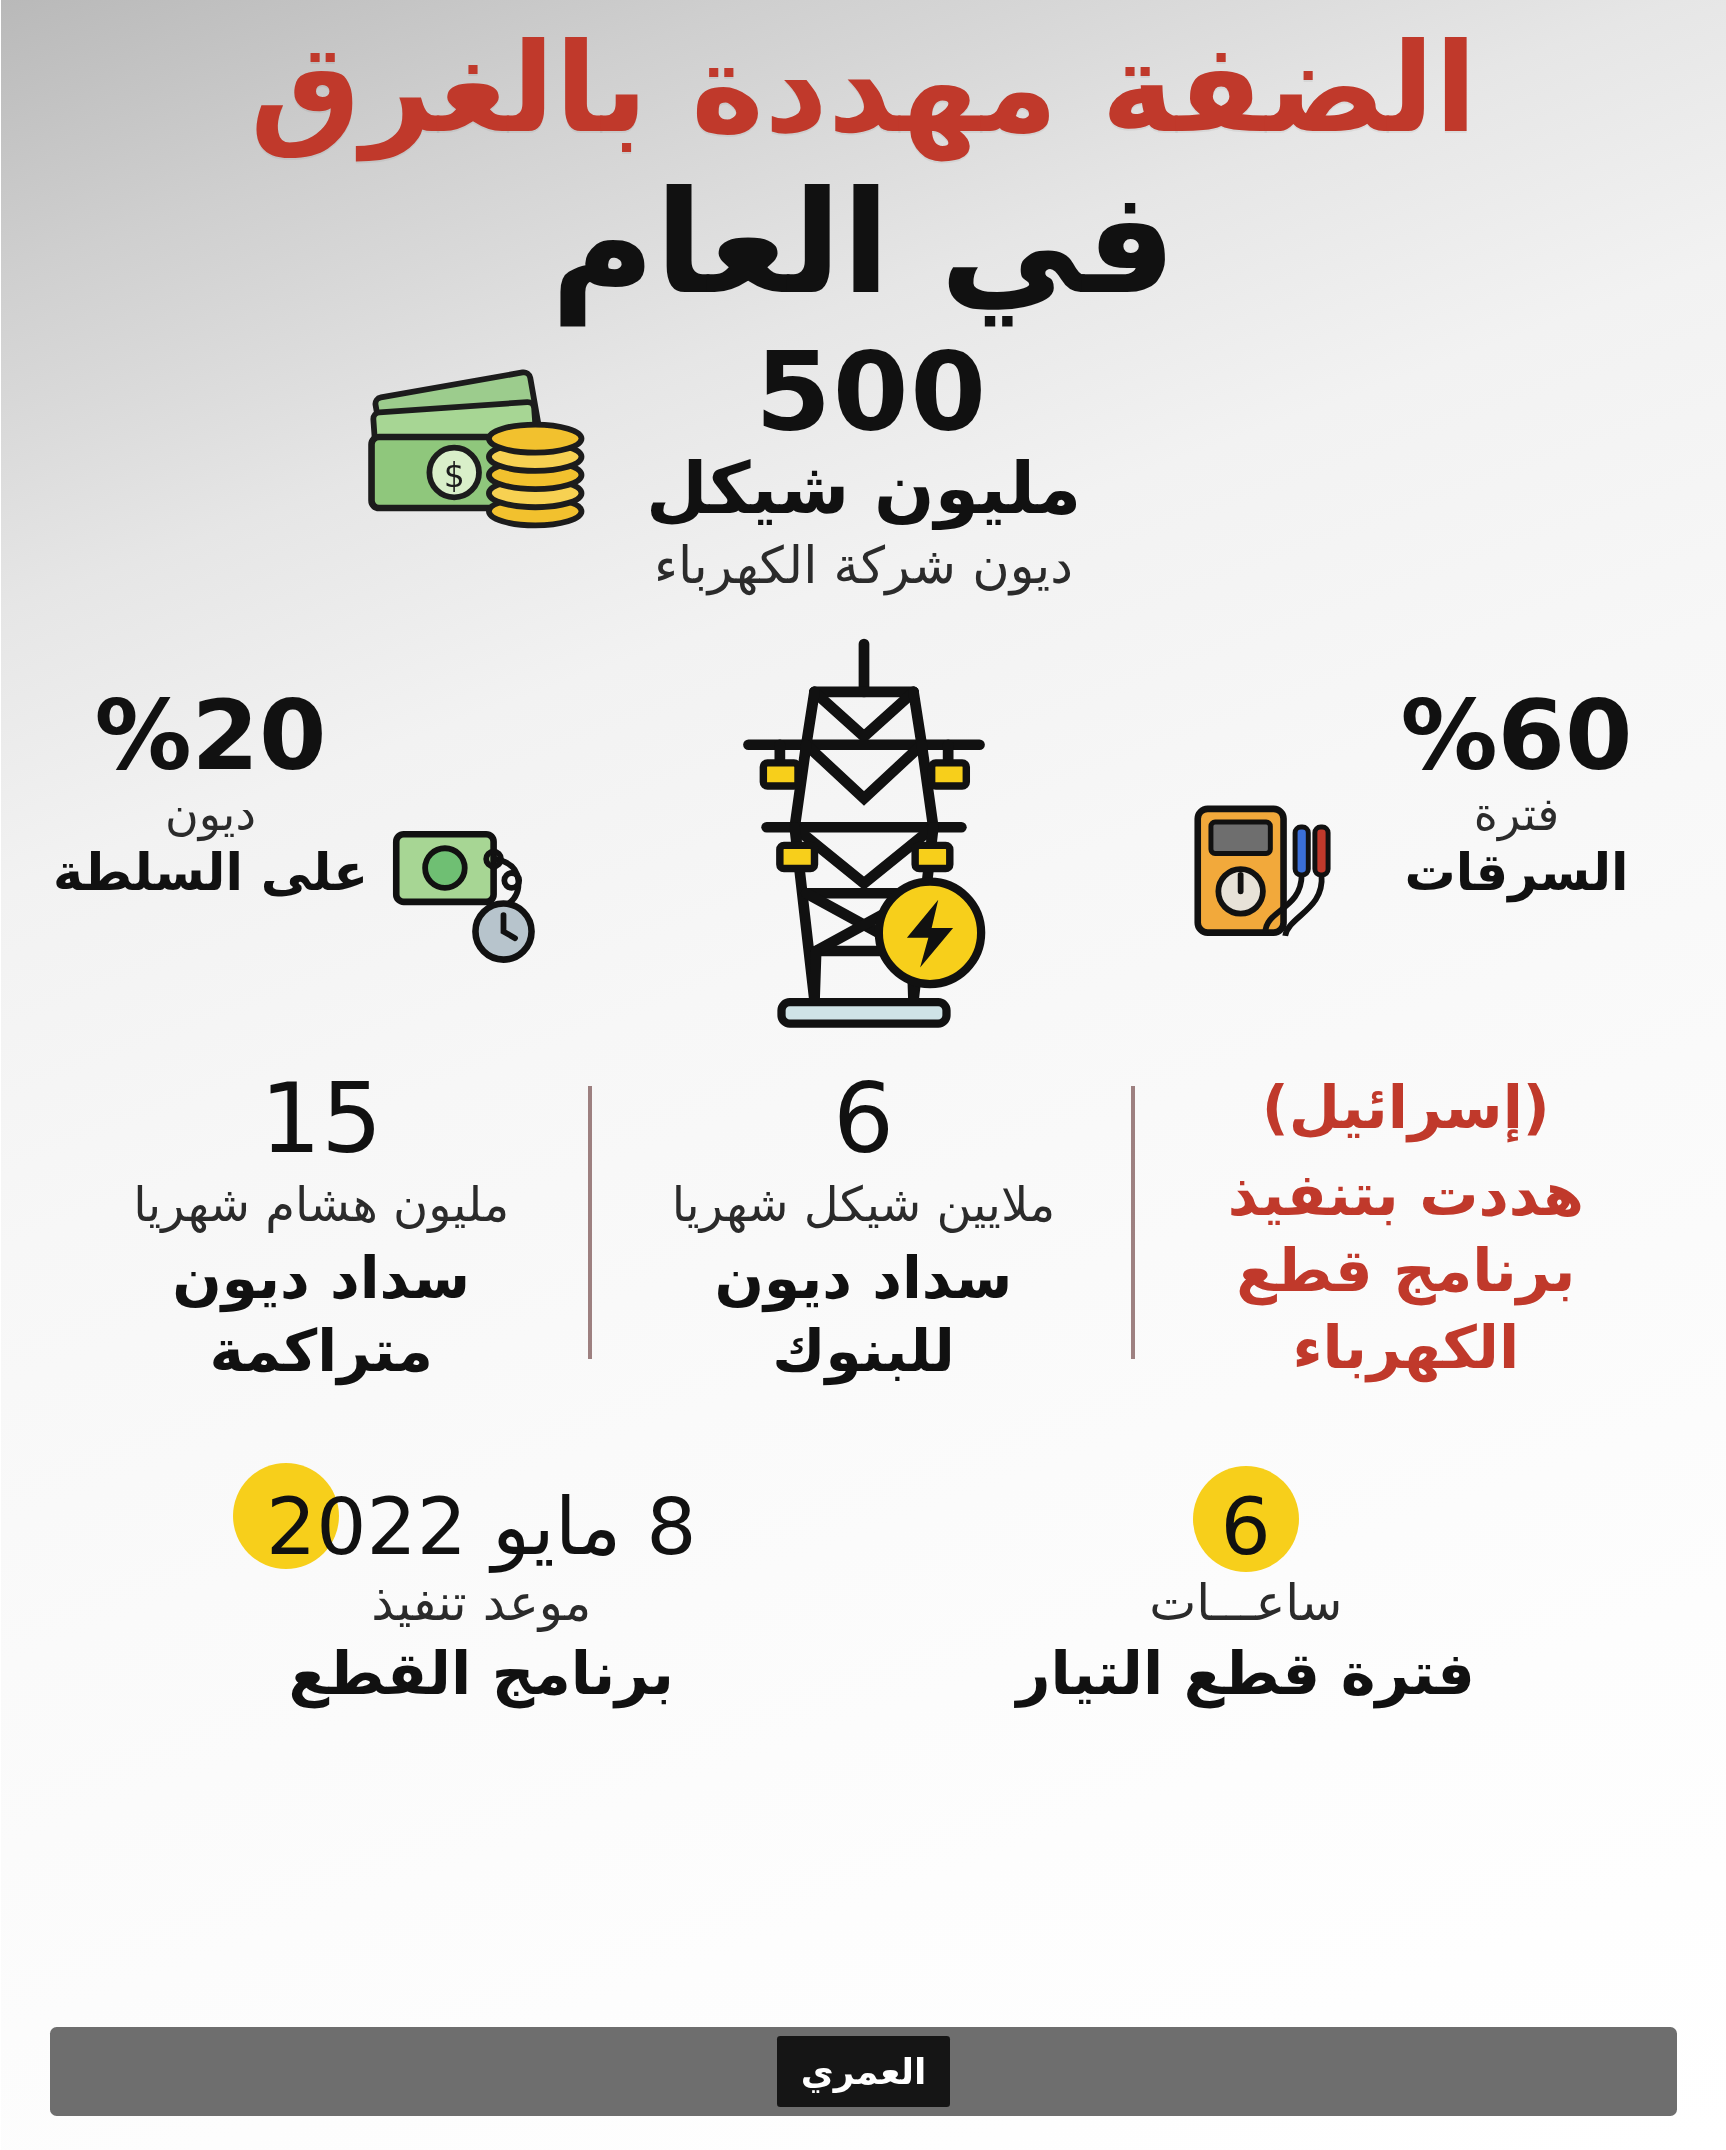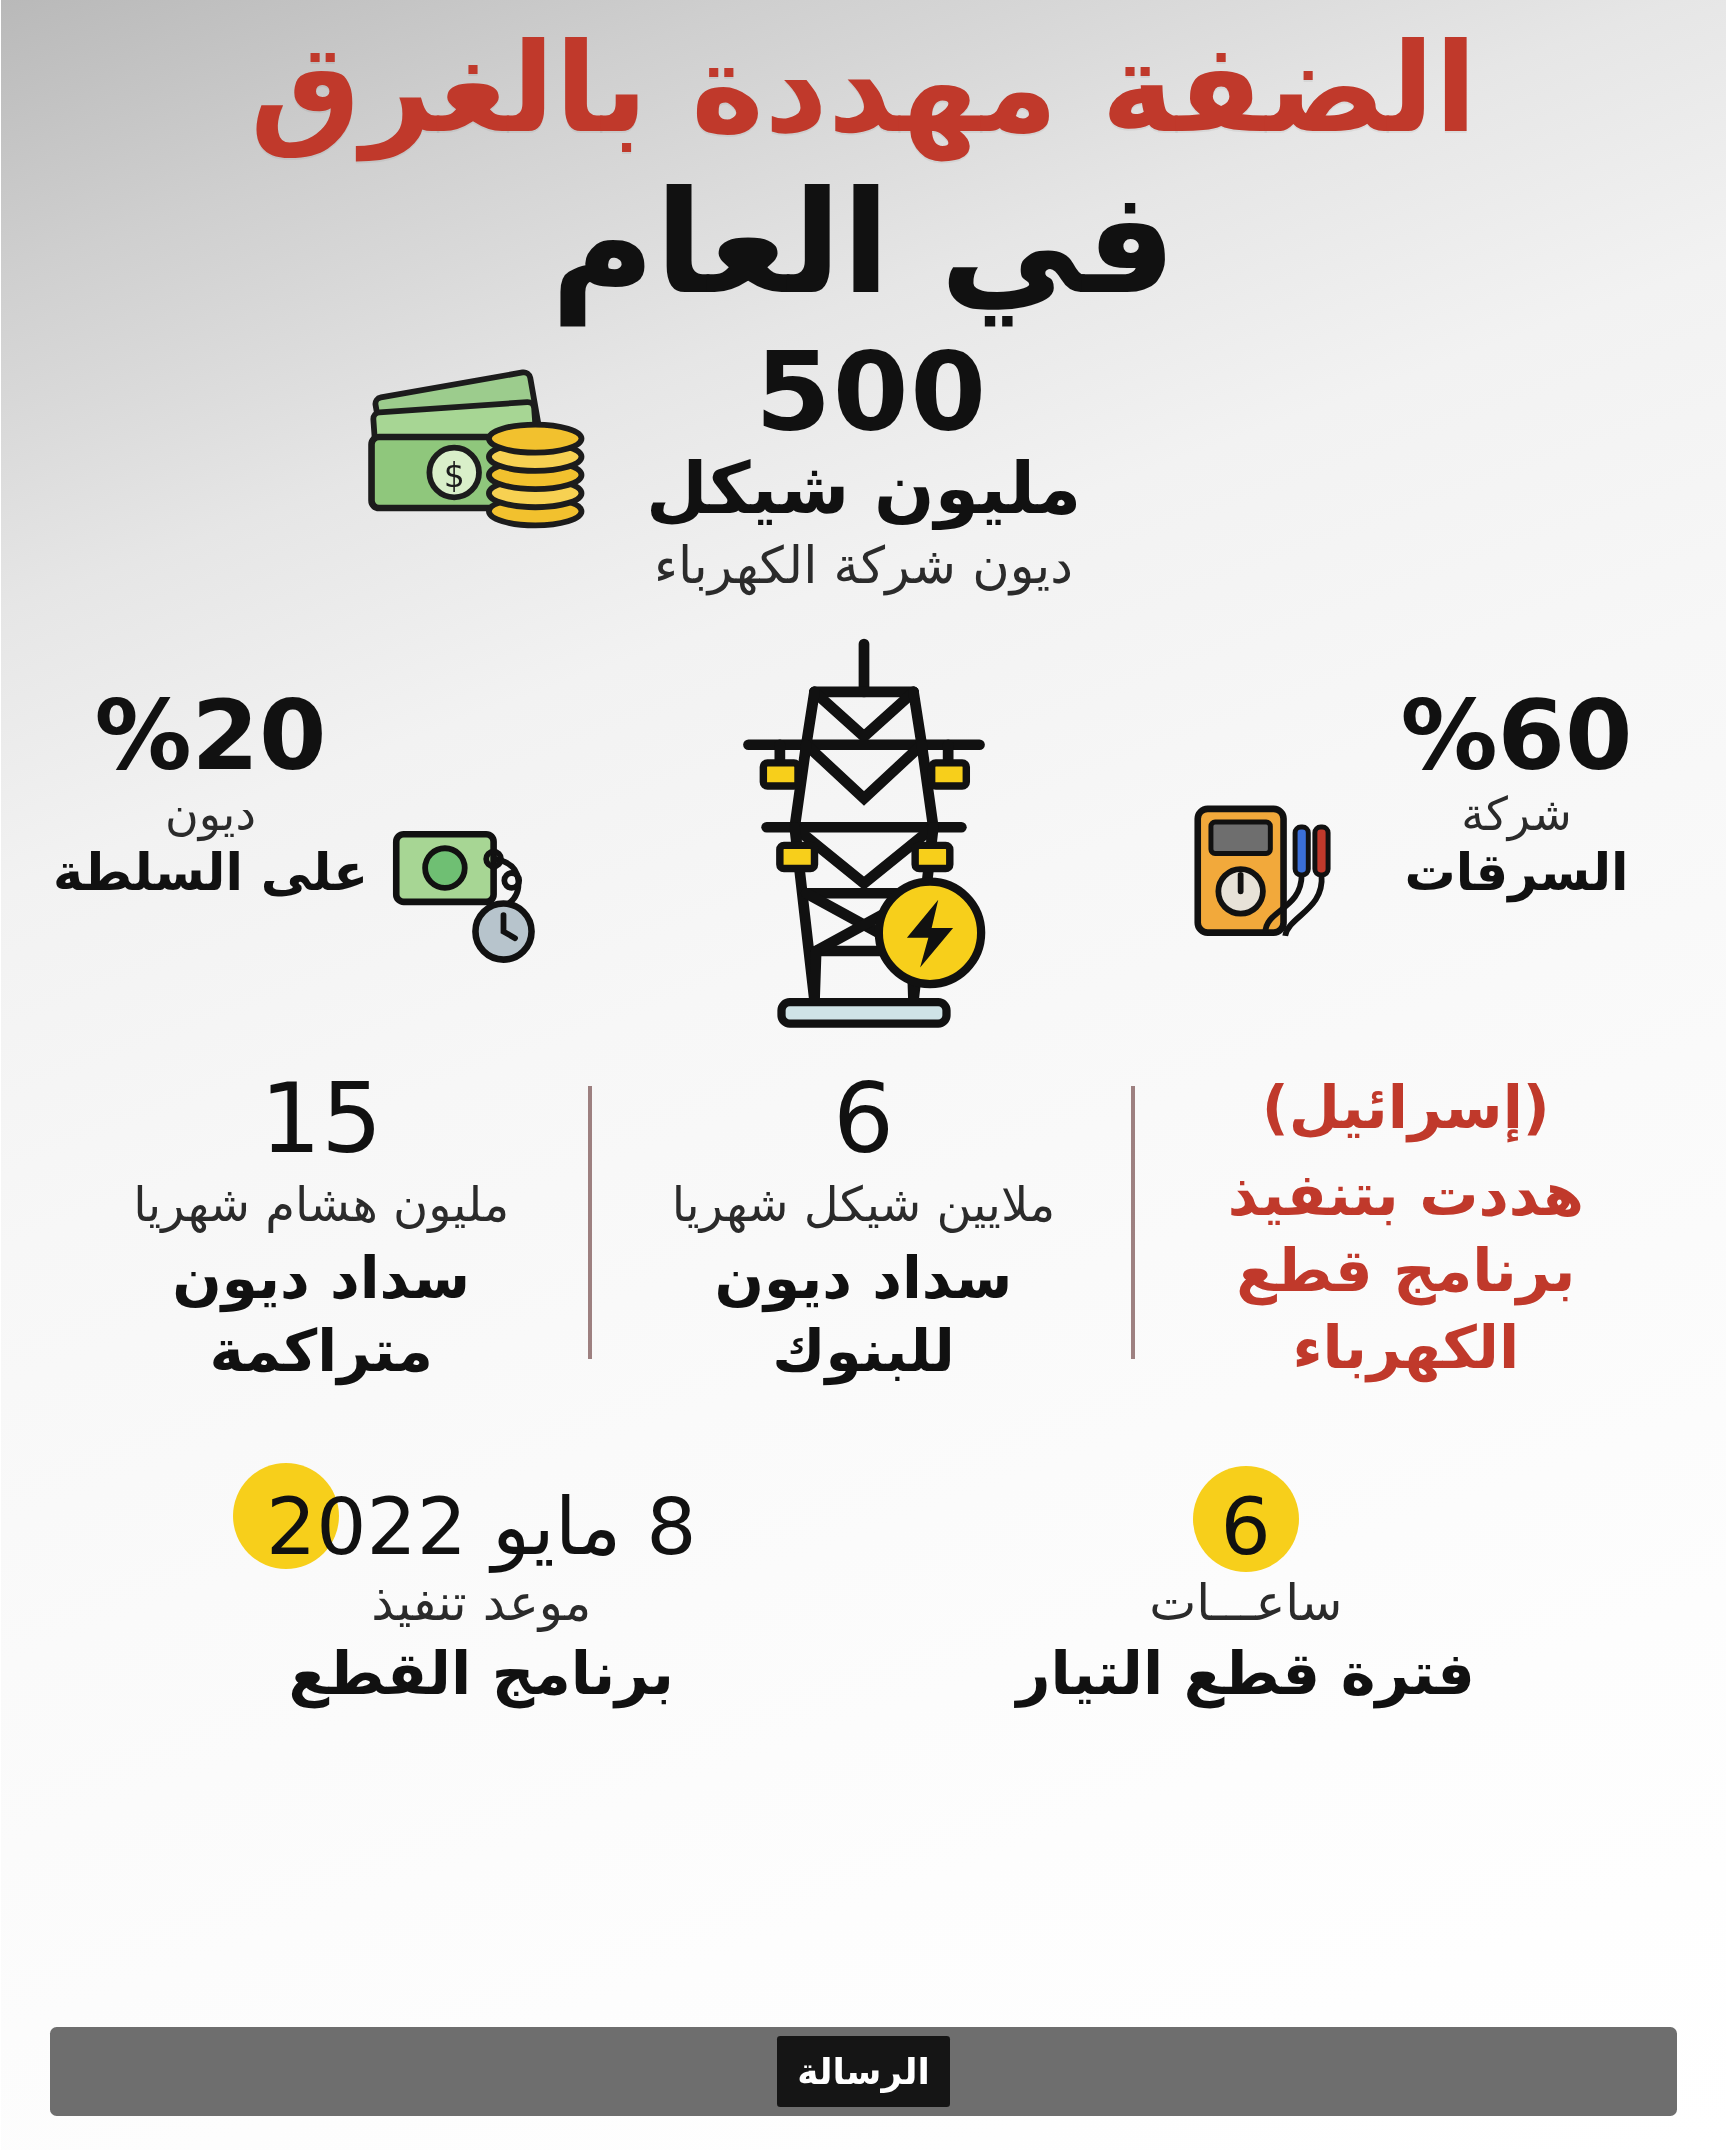--- a/index.html
+++ b/index.html
@@ -350,21 +350,21 @@
 
         <rect x="110" y="462" width="200" height="26" rx="10" fill="#cfe3e6" stroke="#111" stroke-width="10"></rect>
 
         <circle cx="290" cy="378" r="62" fill="#f7cf1b" stroke="#111" stroke-width="10"></circle>
         <path d="M300 338 L262 384 L288 384 L278 420 L318 372 L292 372 Z" fill="#111"></path>
       </svg>
     </div>
 
     <div class="side-stat right">
       <div class="side-pct">%60</div>
-      <div class="side-line1">شركة</div>
+      <div class="side-line1">فترة</div>
       <div class="side-line2">السرقات</div>
     </div>
 
     <div class="side-stat left">
       <div class="side-pct">%20</div>
       <div class="side-line1">ديون</div>
       <div class="side-line2">على السلطة</div>
     </div>
 
     <div class="meter-icon">
@@ -424,18 +424,18 @@
         <span class="bdot" style="width:106px;height:106px;left:-33px;top:-23px;"></span>
         <div class="bnum">8 مايو 2022</div>
       </div>
       <div class="bunit">موعد تنفيذ</div>
       <div class="bdesc">برنامج القطع</div>
     </div>
   </div>
 
   <div class="footer">
     <div class="logo-box">
-      <span class="logo-text">الرسالة</span>
+      <span class="logo-text">العمري</span>
     </div>
   </div>
 
 </div>
 
 
 </body></html>

